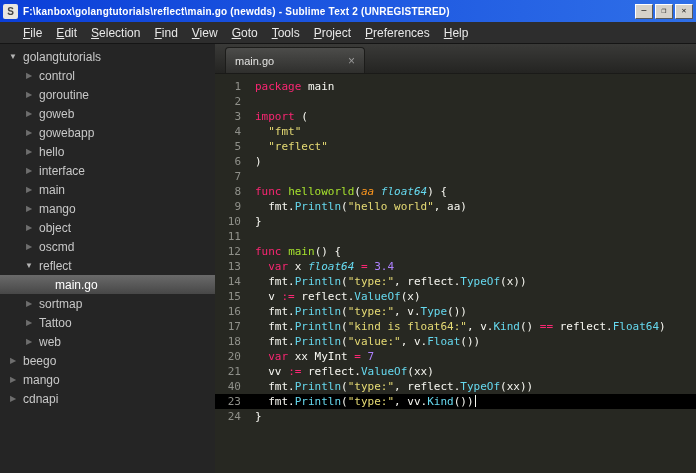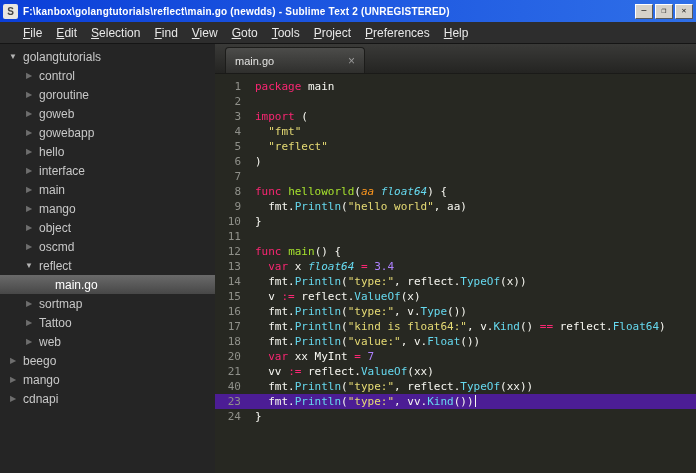--- a/index.html
+++ b/index.html
@@ -30,21 +30,21 @@
   .arrow.open{color:#b4b4b4}
 
   
   .editor{flex:1;display:flex;flex-direction:column;background:#272822;min-width:0}
   .tabbar{flex:0 0 30px;height:30px;background:linear-gradient(#3a3a38,#242422);border-bottom:1px solid #1a1a18;display:flex;align-items:flex-end;padding-left:10px}
   .tab{height:26px;min-width:140px;background:linear-gradient(#4c4c4a,#2f2f2d);border:1px solid #1c1c1a;border-bottom:none;border-radius:4px 4px 0 0;color:#e2e2e0;font-size:11px;display:flex;align-items:center;justify-content:space-between;padding:0 9px;gap:16px;cursor:default}
   .tab-close{color:#9a9a9a;font-size:12px;line-height:1}
 
   .code{flex:1;padding-top:5px;font-family:"DejaVu Sans Mono",monospace;font-size:11px;line-height:15px;overflow:hidden}
   .code-line{display:flex;height:15px;white-space:pre}
-  .code-line.current{background:#4c1d95}
+  .code-line.current{background:#000000}
   .lnum{flex:0 0 26px;width:26px;text-align:right;color:#8f908a}
   .lcontent{white-space:pre;padding-left:14px}
 
   
   .tk-pl{color:#f8f8f2}
   .tk-kw{color:#f92672}
   .tk-fn{color:#a6e22e}
   .tk-typ{color:#66d9ef;font-style:italic}
   .tk-par{color:#fd971f;font-style:italic}
   .tk-str{color:#e6db74}

